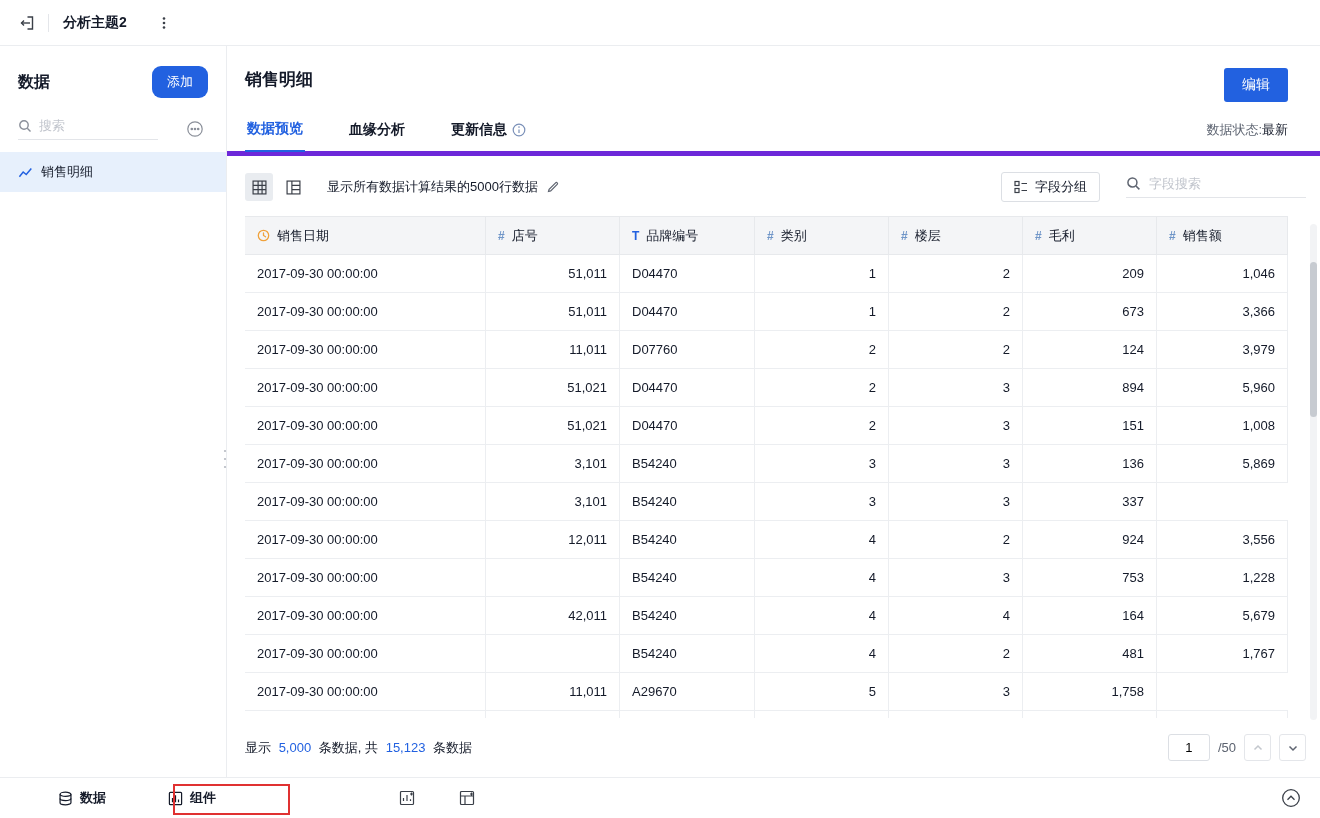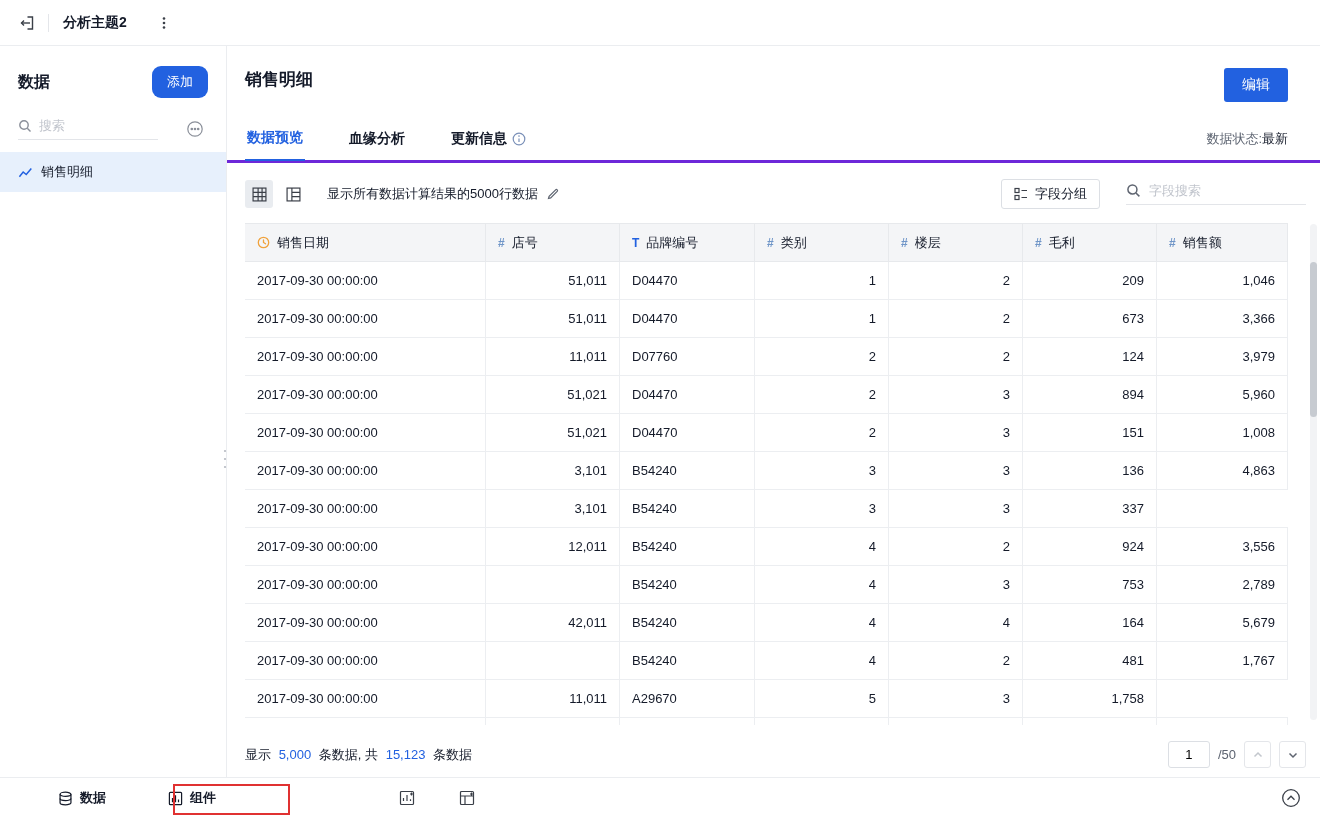--- a/index.html
+++ b/index.html
@@ -32,21 +32,21 @@
   .sb-search input::placeholder { color:#c0c4cc; }
   .sb-ellipsis { margin-left:auto; }
   .sb-item { height:40px; display:flex; align-items:center; gap:8px; padding:0 18px; cursor:pointer; font-size:13px; }
   .sb-item.selected { background:#e7f0fc; }
   .drag-handle { position:absolute; right:-5px; top:400px; width:10px; height:26px; display:flex; align-items:center; justify-content:center; cursor:col-resize; }
 
   
   .m-head { display:flex; align-items:flex-start; justify-content:space-between; padding:22px 32px 0 18px; }
   .m-title { font-size:17px; font-weight:700; }
   .btn-edit { background:#2261e0; color:#fff; border:none; border-radius:3px; font-size:14px; padding:8px 18px; cursor:pointer; font-family:inherit; }
-  .tabs-row { display:flex; align-items:flex-end; border-bottom:3px solid #6d28d9; padding:0 32px 0 18px; margin-top:23px; height:38px;justify-content:center; }
+  .tabs-row { display:flex; align-items:flex-end; border-bottom:5px solid #6d28d9; padding:0 32px 0 18px; margin-top:16px; height:38px;justify-content:center; }
   .tab { font-size:14px; font-weight:700; color:#141a29; padding:0 2px 12px 2px; margin-right:42px; cursor:pointer; display:flex; align-items:center; gap:5px; }
   .tab.active { color:#2261e0; border-bottom:2px solid #2261e0; margin-bottom:-1px; }
   .status { margin-left:auto; padding-bottom:12px; font-size:13px; color:#5c6370; display:flex; }
   .status b { color:#141a29; font-weight:400; }
 
   
   .toolbar { display:flex; align-items:center; margin:16px 14px 14px 18px; }
   .view-btn { width:28px; height:28px; border-radius:3px; display:flex; align-items:center; justify-content:center; color:#3a3f48; cursor:pointer; margin-right:6px; }
   .view-btn.active { background:#e9ecf0; }
   .row-info { margin-left:14px; display:flex; align-items:center; gap:8px; font-size:13px; }
@@ -313,21 +313,21 @@
             <div class="td num">151</div>
             <div class="td num">1,008</div>
           </div>
           <div class="trow">
             <div class="td">2017-09-30 00:00:00</div>
             <div class="td num">3,101</div>
             <div class="td">B54240</div>
             <div class="td num">3</div>
             <div class="td num">3</div>
             <div class="td num">136</div>
-            <div class="td num">4,863</div>
+            <div class="td num">5,869</div>
           </div>
           <div class="trow">
             <div class="td">2017-09-30 00:00:00</div>
             <div class="td num">3,101</div>
             <div class="td">B54240</div>
             <div class="td num">3</div>
             <div class="td num">3</div>
             <div class="td num">337</div>
           </div>
           <div class="trow">
@@ -339,21 +339,21 @@
             <div class="td num">924</div>
             <div class="td num">3,556</div>
           </div>
           <div class="trow">
             <div class="td">2017-09-30 00:00:00</div>
             <div class="td num"></div>
             <div class="td">B54240</div>
             <div class="td num">4</div>
             <div class="td num">3</div>
             <div class="td num">753</div>
-            <div class="td num">2,789</div>
+            <div class="td num">1,228</div>
           </div>
           <div class="trow">
             <div class="td">2017-09-30 00:00:00</div>
             <div class="td num">42,011</div>
             <div class="td">B54240</div>
             <div class="td num">4</div>
             <div class="td num">4</div>
             <div class="td num">164</div>
             <div class="td num">5,679</div>
           </div>

